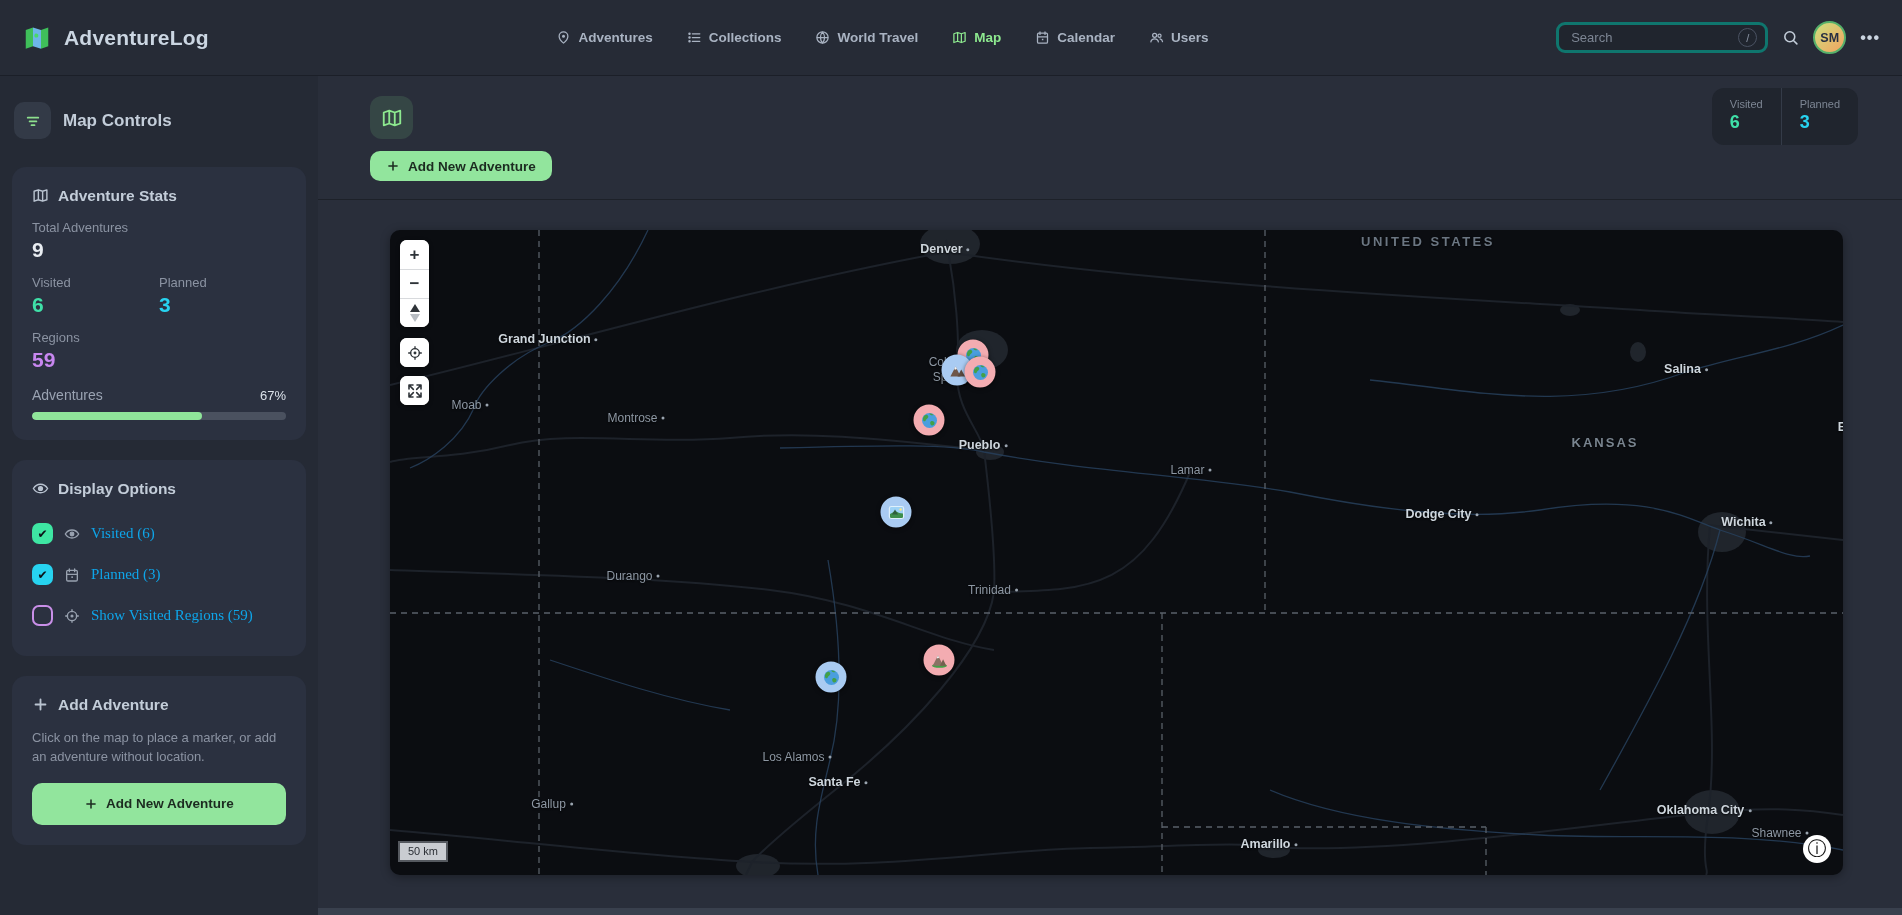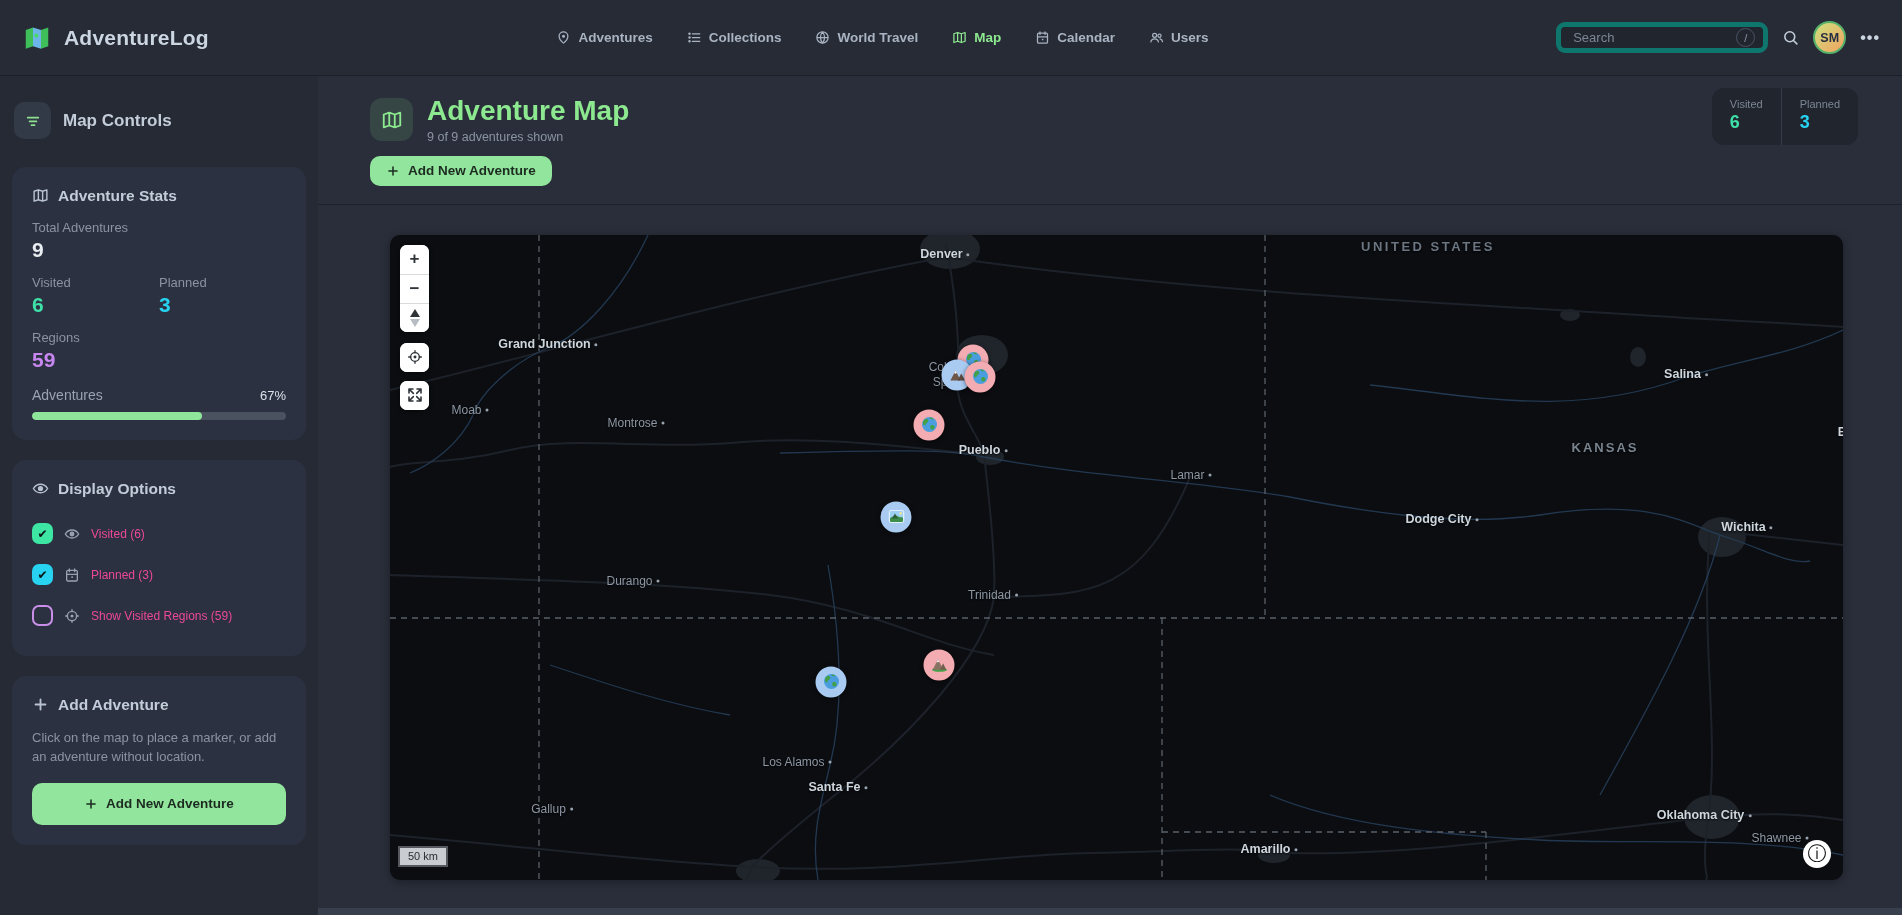--- a/index.html
+++ b/index.html
@@ -11,21 +11,21 @@
   .navbar { height:76px; background:#262b36; border-bottom:1px solid #1b1f28;
     display:flex; align-items:center; padding:0 22px; flex-shrink:0; }
   .brand { display:flex; align-items:center; gap:12px; cursor:pointer; }
   .brand-title { font-size:21px; font-weight:bold; color:#cbd6e2; letter-spacing:.2px; }
   .nav-center { flex:1; display:flex; justify-content:center; align-items:center; gap:34px; }
   .nav-item { display:flex; align-items:center; gap:7px; font-size:13.5px; font-weight:bold;
     color:#a9b3c2; cursor:pointer; white-space:nowrap; }
   .nav-item svg { width:15px; height:15px; }
   .nav-item.active { color:#8de98f; }
   .nav-right { display:flex; align-items:center; gap:14px; }
-  .searchbox { width:212px; height:31px; background:#20252e; border:5px solid #0f766e;
+  .searchbox { width:212px; height:31px; background:#20252e; border:3px solid #0f766e;
     border-radius:9px; display:flex; align-items:center; padding:0 8px 0 12px; }
   .searchbox input { flex:1; background:transparent; border:none; outline:none;
     color:#c8d2de; font-size:13px; font-family:inherit; min-width:0; }
   .searchbox input::placeholder { color:#7d8694; }
   .kbd-slash { width:19px; height:19px; border:1px solid #4a5262; border-radius:50%;
     color:#8a93a3; font-size:11px; display:flex; align-items:center; justify-content:center; }
   .icon-btn { color:#c3cdd9; cursor:pointer; display:flex; align-items:center; }
   .icon-btn svg { width:17px; height:17px; }
   .avatar { width:33px; height:33px; border-radius:50%; border:2px solid #56b06a;
     background:linear-gradient(135deg,#cde07e,#f2a361); color:#273043; font-size:12.5px;
@@ -59,21 +59,21 @@
   .progress-fill { height:100%; background:#8fe59a; border-radius:5px; }
   .opt-row { display:flex; align-items:center; gap:11px; padding:10px 0; cursor:pointer; }
   .cb { width:21px; height:21px; border-radius:7px; flex-shrink:0; display:flex;
     align-items:center; justify-content:center; font-size:12px; color:#0c1116; font-weight:bold;
     border:2px solid transparent; }
   .check-green .cb { background:#3ee6a3; }
   .check-cyan .cb { background:#27d3f0; }
   .check-purple .cb { background:transparent; border-color:#c98fe8; }
   .opt-row.checked .cb::after { content:"✔"; }
   .opt-row svg { width:16px; height:16px; color:#99a2b0; flex-shrink:0; }
-  .opt-label { font-size:12px; color:#ec4899; }
+  .opt-label { font-size:15px; color:#0ea5e9;font-family:Liberation Serif, serif; }
   .add-body { font-size:13px; color:#8b93a2; line-height:1.45; margin:2px 0 16px; }
   .btn-green { display:flex; align-items:center; justify-content:center; gap:8px;
     background:#92e59d; color:#1c2b20; border:none; border-radius:10px; font-weight:bold;
     font-size:13.5px; cursor:pointer; font-family:inherit; }
   .btn-green svg { width:14px; height:14px; }
   .sb-add-btn { width:100%; height:42px; }
 
   
   .page-header { padding:20px 0 0 52px; position:relative; }
   .title-row { display:flex; align-items:center; gap:14px; }
@@ -378,24 +378,20 @@
     </aside>
 
     <main class="main">
       <div class="page-header">
         <div class="title-row">
           <span class="title-icon">
               <svg viewBox="0 0 24 24">
                 <use href="#i-map"></use>
               </svg>
             </span>
-          <div>
-            <div class="page-title">Adventure Map</div>
-            <div class="page-subtitle">9 of 9 adventures shown</div>
-          </div>
         </div>
         <div class="hdr-stats">
           <div class="hdr-stat-cell">
             <div class="hdr-stat-label">Visited</div>
             <div class="hdr-stat-val v-green">6</div>
           </div>
           <div class="hdr-stat-cell">
             <div class="hdr-stat-label">Planned</div>
             <div class="hdr-stat-val v-cyan">3</div>
           </div>

